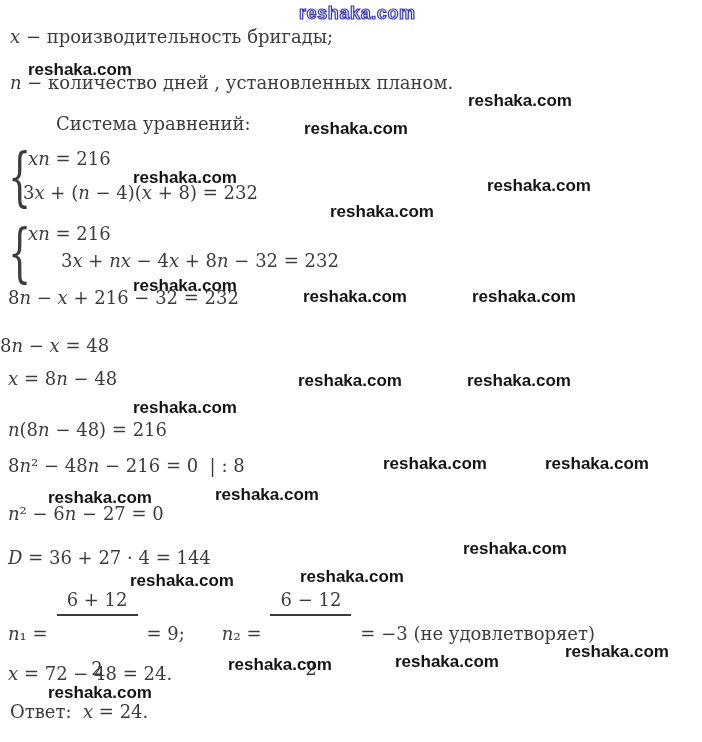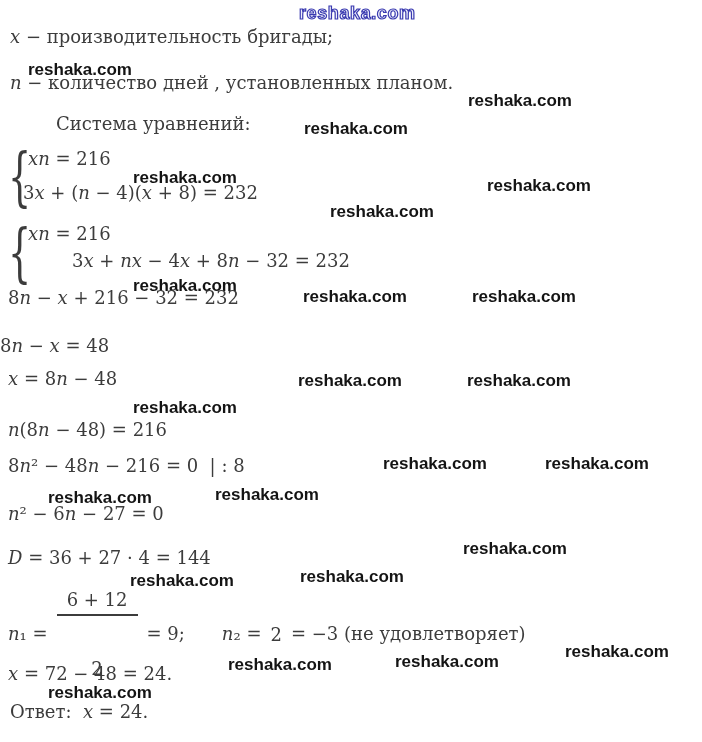--- a/index.html
+++ b/index.html
@@ -76,21 +76,21 @@
 
   <div class="brace" style="left:8px; top:146px;">{</div>
   <div class="line math" style="left:28px; top:149px;"><i>xn</i> = 216</div>
   <span class="wm" style="left:133px; top:168px;">reshaka.com</span>
   <span class="wm" style="left:487px; top:176px;">reshaka.com</span>
   <div class="line math" style="left:23px; top:183px;">3<i>x</i> + (<i>n</i> − 4)(<i>x</i> + 8) = 232</div>
   <span class="wm" style="left:330px; top:202px;">reshaka.com</span>
 
   <div class="brace" style="left:8px; top:222px;">{</div>
   <div class="line math" style="left:28px; top:224px;"><i>xn</i> = 216</div>
-  <div class="line math" style="left:34px; top:251px;padding-left:38px;">3<i>x</i> + <i>nx</i> − 4<i>x</i> + 8<i>n</i> − 32 = 232</div>
+  <div class="line math" style="left:23px; top:251px;padding-left:38px;">3<i>x</i> + <i>nx</i> − 4<i>x</i> + 8<i>n</i> − 32 = 232</div>
   <span class="wm" style="left:133px; top:276px;">reshaka.com</span>
 
   <div class="line math" style="left:8px; top:288px;">8<i>n</i> − <i>x</i> + 216 − 32 = 232</div>
   <span class="wm" style="left:303px; top:287px;">reshaka.com</span>
   <span class="wm" style="left:472px; top:287px;">reshaka.com</span>
 
   <div class="line math" style="left:0; top:336px;">8<i>n</i> − <i>x</i> = 48</div>
 
   <div class="line math" style="left:8px; top:369px;"><i>x</i> = 8<i>n</i> − 48</div>
   <span class="wm" style="left:298px; top:371px;">reshaka.com</span>
@@ -114,20 +114,21 @@
 
   <div class="line frac-row" style="left:8px; top:590px;">
     <span class="math"><i>n</i>₁ =</span>
     <span class="frac">
       <span class="num math">6 + 12</span>
       <span class="den math">2</span>
     </span>
     <span class="math">= 9;</span>
     <span class="math root2-gap"><i>n</i>₂ =</span>
     <span class="frac">
+      <span class="num math">6 − 12</span>
       <span class="den math">2</span>
     </span>
     <span class="math">= −3 (не удовлетворяет)</span>
   </div>
   <span class="wm" style="left:565px; top:642px;">reshaka.com</span>
 
   <div class="line math" style="left:8px; top:664px;"><i>x</i> = 72 − 48 = 24.</div>
   <span class="wm" style="left:228px; top:655px;">reshaka.com</span>
   <span class="wm" style="left:395px; top:652px;">reshaka.com</span>
   <span class="wm" style="left:48px; top:683px;">reshaka.com</span>

